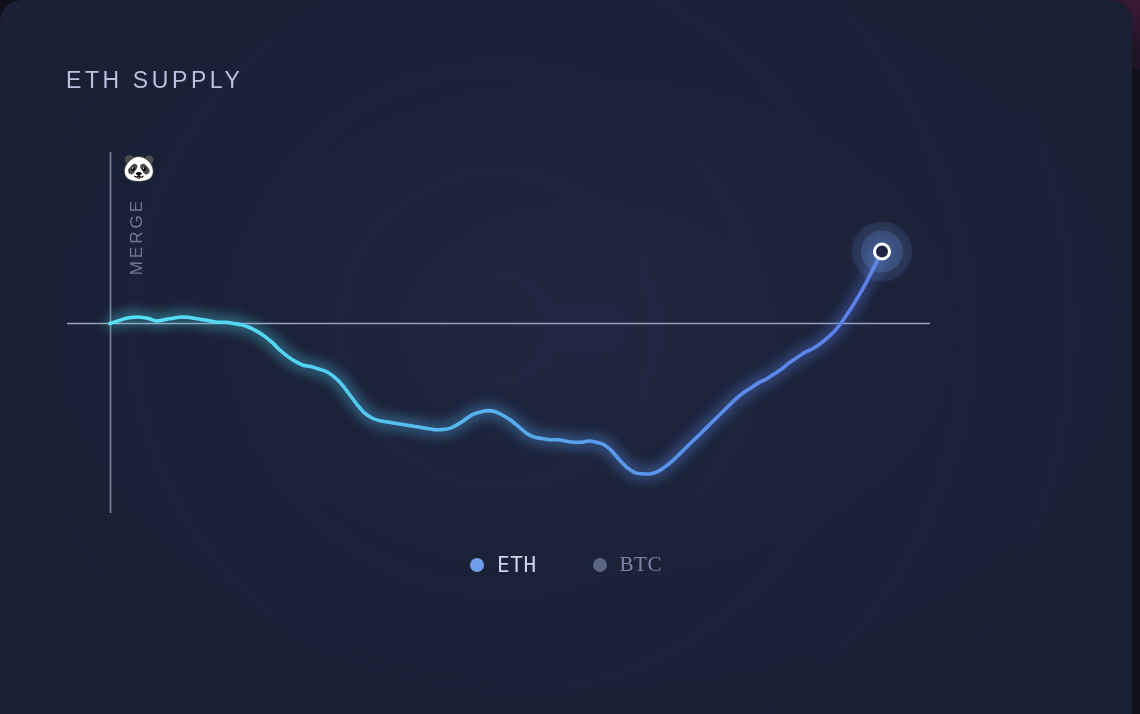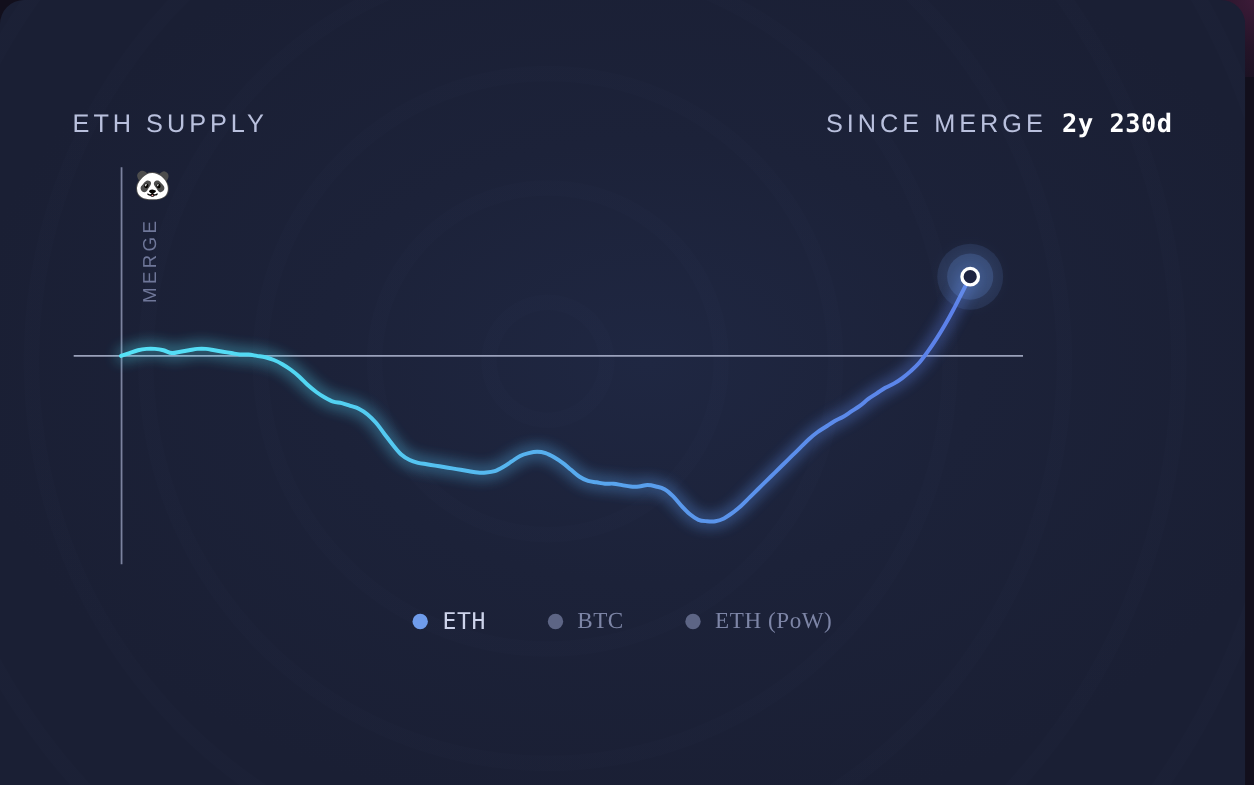--- a/index.html
+++ b/index.html
@@ -65,21 +65,20 @@
   #header {
     position: absolute;
     left: 0; right: 0;
     top: 60px;
     height: 40px;
     display: flex;
     align-items: center;
     justify-content: space-between;
     padding: 0 66px;
     box-sizing: border-box;
-    margin-top: 32px;
   }
   #title {
     font-size: 23px;
     letter-spacing: 3.6px;
     color: #b9c0dd;
     font-weight: 400;
     white-space: nowrap;
   }
   #since-merge-wrap {
     display: flex;
@@ -197,24 +196,20 @@
 <body>
 
 <div id="app">
   <div id="corner-tint"></div>
 
   <div id="panel">
     <div id="rings"></div>
 
     <div id="header">
       <div id="title">ETH SUPPLY</div>
-      <div id="since-merge-wrap">
-        <span id="since-merge-label">SINCE MERGE</span>
-        <span id="since-merge-value">2y 230d</span>
-      </div>
     </div>
 
     <svg id="chart" viewBox="0 0 1132 714" preserveAspectRatio="none">
       <defs>
         <linearGradient id="lineGrad" x1="0" y1="0" x2="1" y2="0">
           <stop offset="0%" stop-color="#55e2f7"></stop>
           <stop offset="22%" stop-color="#52d6f2"></stop>
           <stop offset="45%" stop-color="#56b6ef"></stop>
           <stop offset="68%" stop-color="#5a96ec"></stop>
           <stop offset="100%" stop-color="#5c7fe9"></stop>
@@ -255,21 +250,17 @@
 
     <div id="legend">
       <div class="legend-item active">
         <span class="legend-dot" style="background: rgb(111, 156, 235);"></span>
         <span class="legend-label">ETH</span>
       </div>
       <div class="legend-item dim">
         <span class="legend-dot" style="background: rgb(93, 101, 133);"></span>
         <span class="legend-label">BTC</span>
       </div>
-      <div class="legend-item dim">
-        <span class="legend-dot" style="background: rgb(93, 101, 133);"></span>
-        <span class="legend-label">ETH (PoW)</span>
-      </div>
     </div>
 
 
   </div>
 </div>
 
 </body></html>

